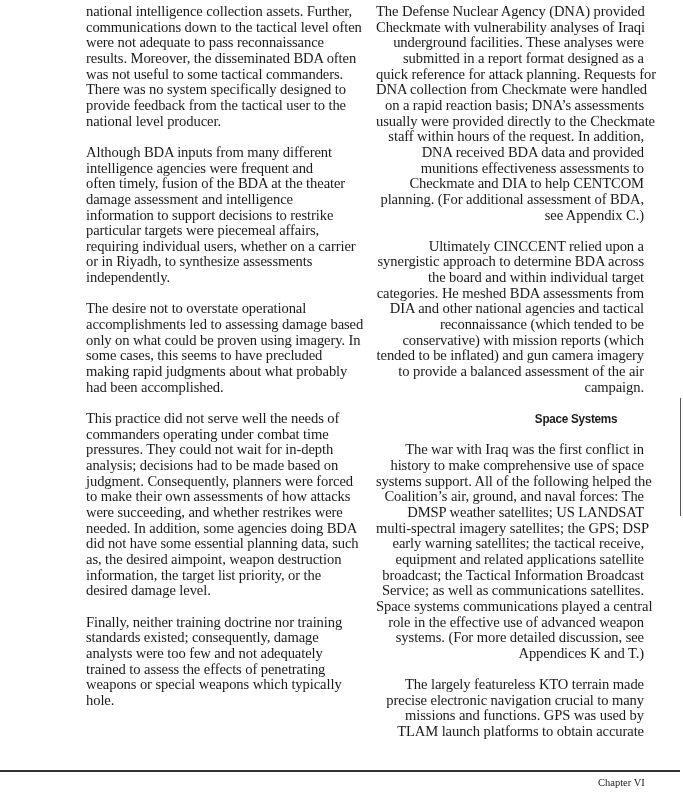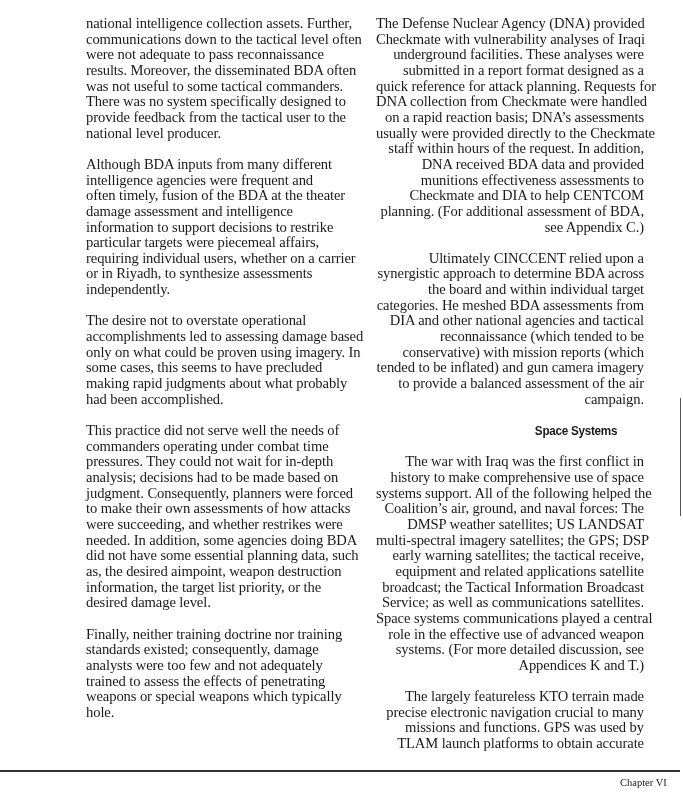--- a/index.html
+++ b/index.html
@@ -10,21 +10,21 @@
     body {
       width: 683px;
       height: 792px;
       position: relative;
       overflow: hidden;
       font-family: "Liberation Serif", "DejaVu Serif", serif;
       color: #1a1a1a;
     }
     .column {
       position: absolute;
-      top: 16px;
+      top: 4px;
       font-size: 14.6px;
       line-height: 15.65px;
       letter-spacing: -0.1px;
     }
     .col-left {
       left: 86px;
       width: 264px;
     }
     .col-right {
       left: 376px;
@@ -71,21 +71,20 @@
       font-size: 17px;
       line-height: 14px;
       margin-left: 16px;
     }
     .chapter-label {
       position: absolute;
       left: 598px;
       top: 777px;
       font-size: 10.5px;
       line-height: 12px;
-      margin-left: 22px;
     }
   </style>
 </head>
 <body>
 
 <div class="column col-left">
   <p class="para">
     <span class="line">national intelligence collection assets. Further,</span>
     <span class="line">communications down to the tactical level often</span>
     <span class="line">were not adequate to pass reconnaissance</span>

